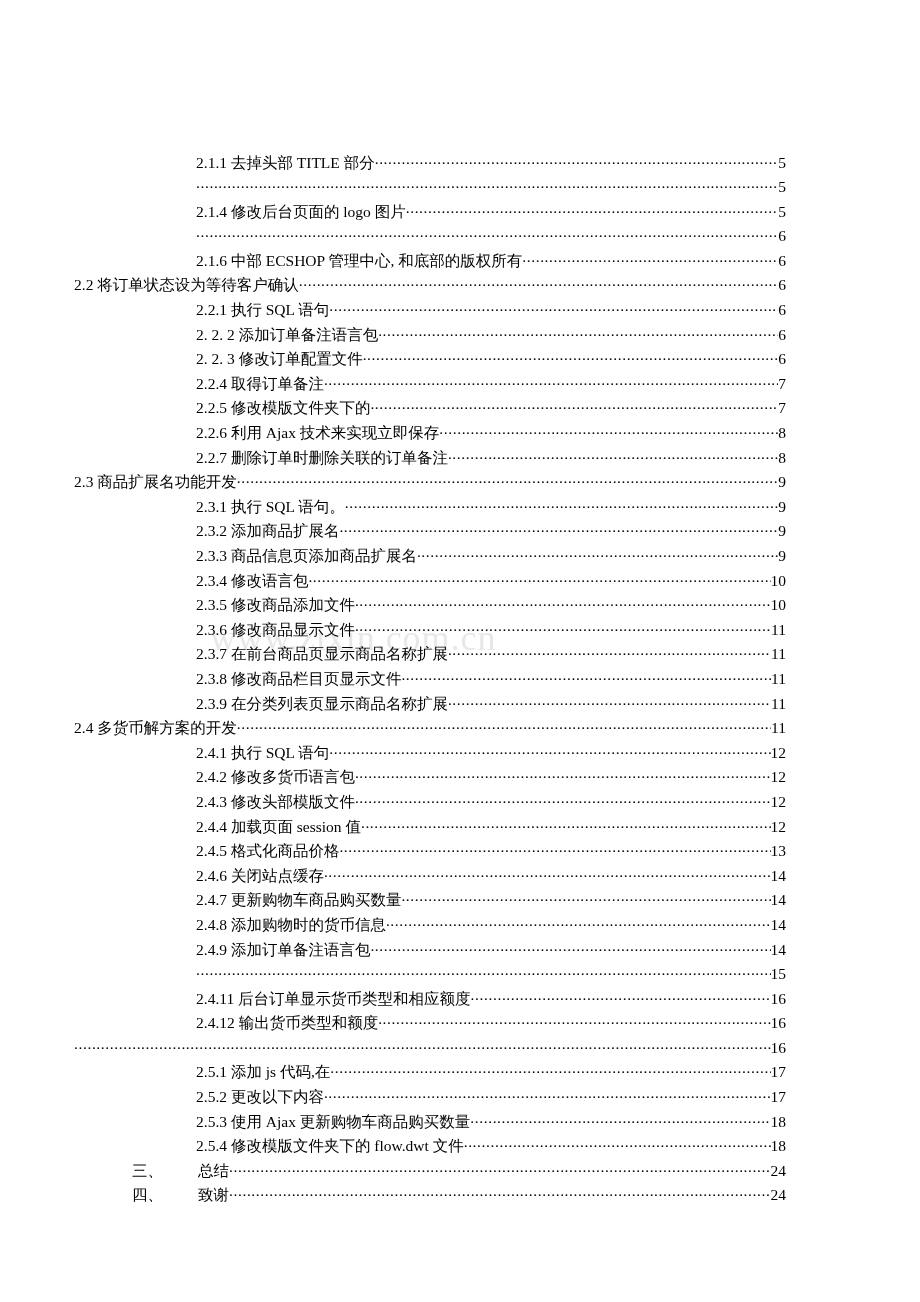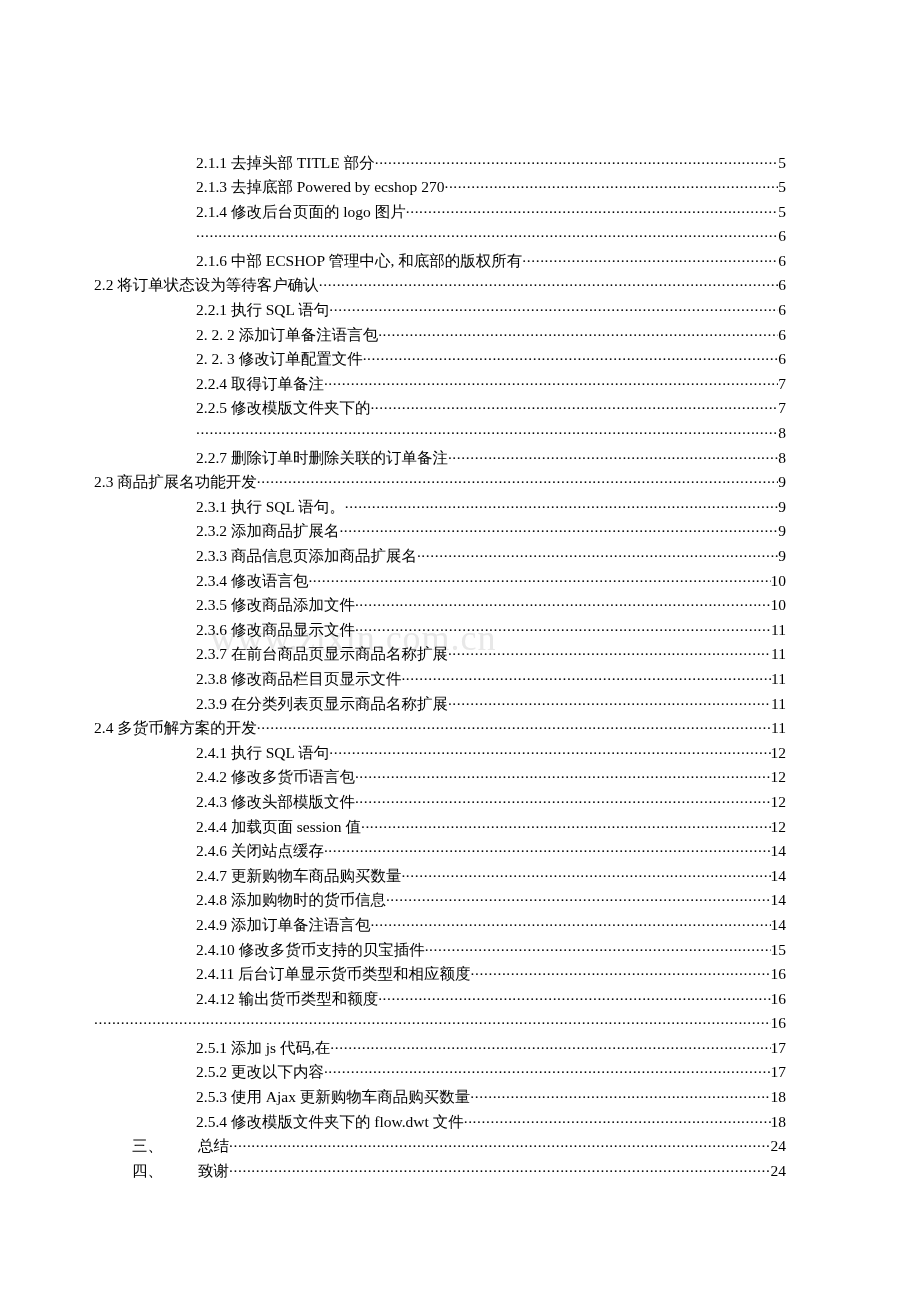--- a/index.html
+++ b/index.html
@@ -49,21 +49,21 @@
     display: flex;
     align-items: baseline;
     height: 24.6px;
     font-size: 15.5px;
     white-space: nowrap;
     padding-right: 134px;   
   }
 
   
   .lvl-0 { padding-left: 132px; }   
-  .lvl-2 { padding-left: 94px; }   
+  .lvl-2 { padding-left: 74px; }   
   .lvl-3 { padding-left: 196px; }   
 
   .toc-label {
     flex: 0 0 auto;
   }
   .toc-prefix {
     flex: 0 0 auto;
     display: inline-block;
     width: 66px;
   }
@@ -95,21 +95,20 @@
 
   <div id="watermark">www.zixin.com.cn</div>
 
   <div id="toc">
       <div class="toc-row lvl-3">
         <span class="toc-label">2.1.1 去掉头部 TITLE 部分</span>
         <span class="toc-dots"></span>
         <span class="toc-page">5</span>
       </div>
       <div class="toc-row lvl-3">
-        <span class="toc-label">2.1.3 去掉底部 Powered by ecshop 270</span>
         <span class="toc-dots"></span>
         <span class="toc-page">5</span>
       </div>
       <div class="toc-row lvl-3">
         <span class="toc-label">2.1.4 修改后台页面的 logo 图片</span>
         <span class="toc-dots"></span>
         <span class="toc-page">5</span>
       </div>
       <div class="toc-row lvl-3">
         <span class="toc-dots"></span>
@@ -144,20 +143,21 @@
         <span class="toc-label">2.2.4 取得订单备注</span>
         <span class="toc-dots"></span>
         <span class="toc-page">7</span>
       </div>
       <div class="toc-row lvl-3">
         <span class="toc-label">2.2.5 修改模版文件夹下的</span>
         <span class="toc-dots"></span>
         <span class="toc-page">7</span>
       </div>
       <div class="toc-row lvl-3">
+        <span class="toc-label">2.2.6 利用 Ajax 技术来实现立即保存</span>
         <span class="toc-dots"></span>
         <span class="toc-page">8</span>
       </div>
       <div class="toc-row lvl-3">
         <span class="toc-label">2.2.7 删除订单时删除关联的订单备注</span>
         <span class="toc-dots"></span>
         <span class="toc-page">8</span>
       </div>
       <div class="toc-row lvl-2">
         <span class="toc-label">2.3 商品扩展名功能开发</span>
@@ -228,41 +228,45 @@
         <span class="toc-label">2.4.3 修改头部模版文件</span>
         <span class="toc-dots"></span>
         <span class="toc-page">12</span>
       </div>
       <div class="toc-row lvl-3">
         <span class="toc-label">2.4.4 加载页面 session 值</span>
         <span class="toc-dots"></span>
         <span class="toc-page">12</span>
       </div>
       <div class="toc-row lvl-3">
+        <span class="toc-label">2.4.5 格式化商品价格</span>
+        <span class="toc-dots"></span>
+        <span class="toc-page">13</span>
+      </div>
+      <div class="toc-row lvl-3">
         <span class="toc-label">2.4.6 关闭站点缓存</span>
         <span class="toc-dots"></span>
         <span class="toc-page">14</span>
       </div>
       <div class="toc-row lvl-3">
         <span class="toc-label">2.4.7 更新购物车商品购买数量</span>
         <span class="toc-dots"></span>
         <span class="toc-page">14</span>
       </div>
       <div class="toc-row lvl-3">
         <span class="toc-label">2.4.8 添加购物时的货币信息</span>
         <span class="toc-dots"></span>
         <span class="toc-page">14</span>
       </div>
       <div class="toc-row lvl-3">
         <span class="toc-label">2.4.9 添加订单备注语言包</span>
         <span class="toc-dots"></span>
         <span class="toc-page">14</span>
       </div>
       <div class="toc-row lvl-3">
-        <span class="toc-label">2.4.10 修改多货币支持的贝宝插件</span>
         <span class="toc-dots"></span>
         <span class="toc-page">15</span>
       </div>
       <div class="toc-row lvl-3">
         <span class="toc-label">2.4.11 后台订单显示货币类型和相应额度</span>
         <span class="toc-dots"></span>
         <span class="toc-page">16</span>
       </div>
       <div class="toc-row lvl-3">
         <span class="toc-label">2.4.12 输出货币类型和额度</span>

